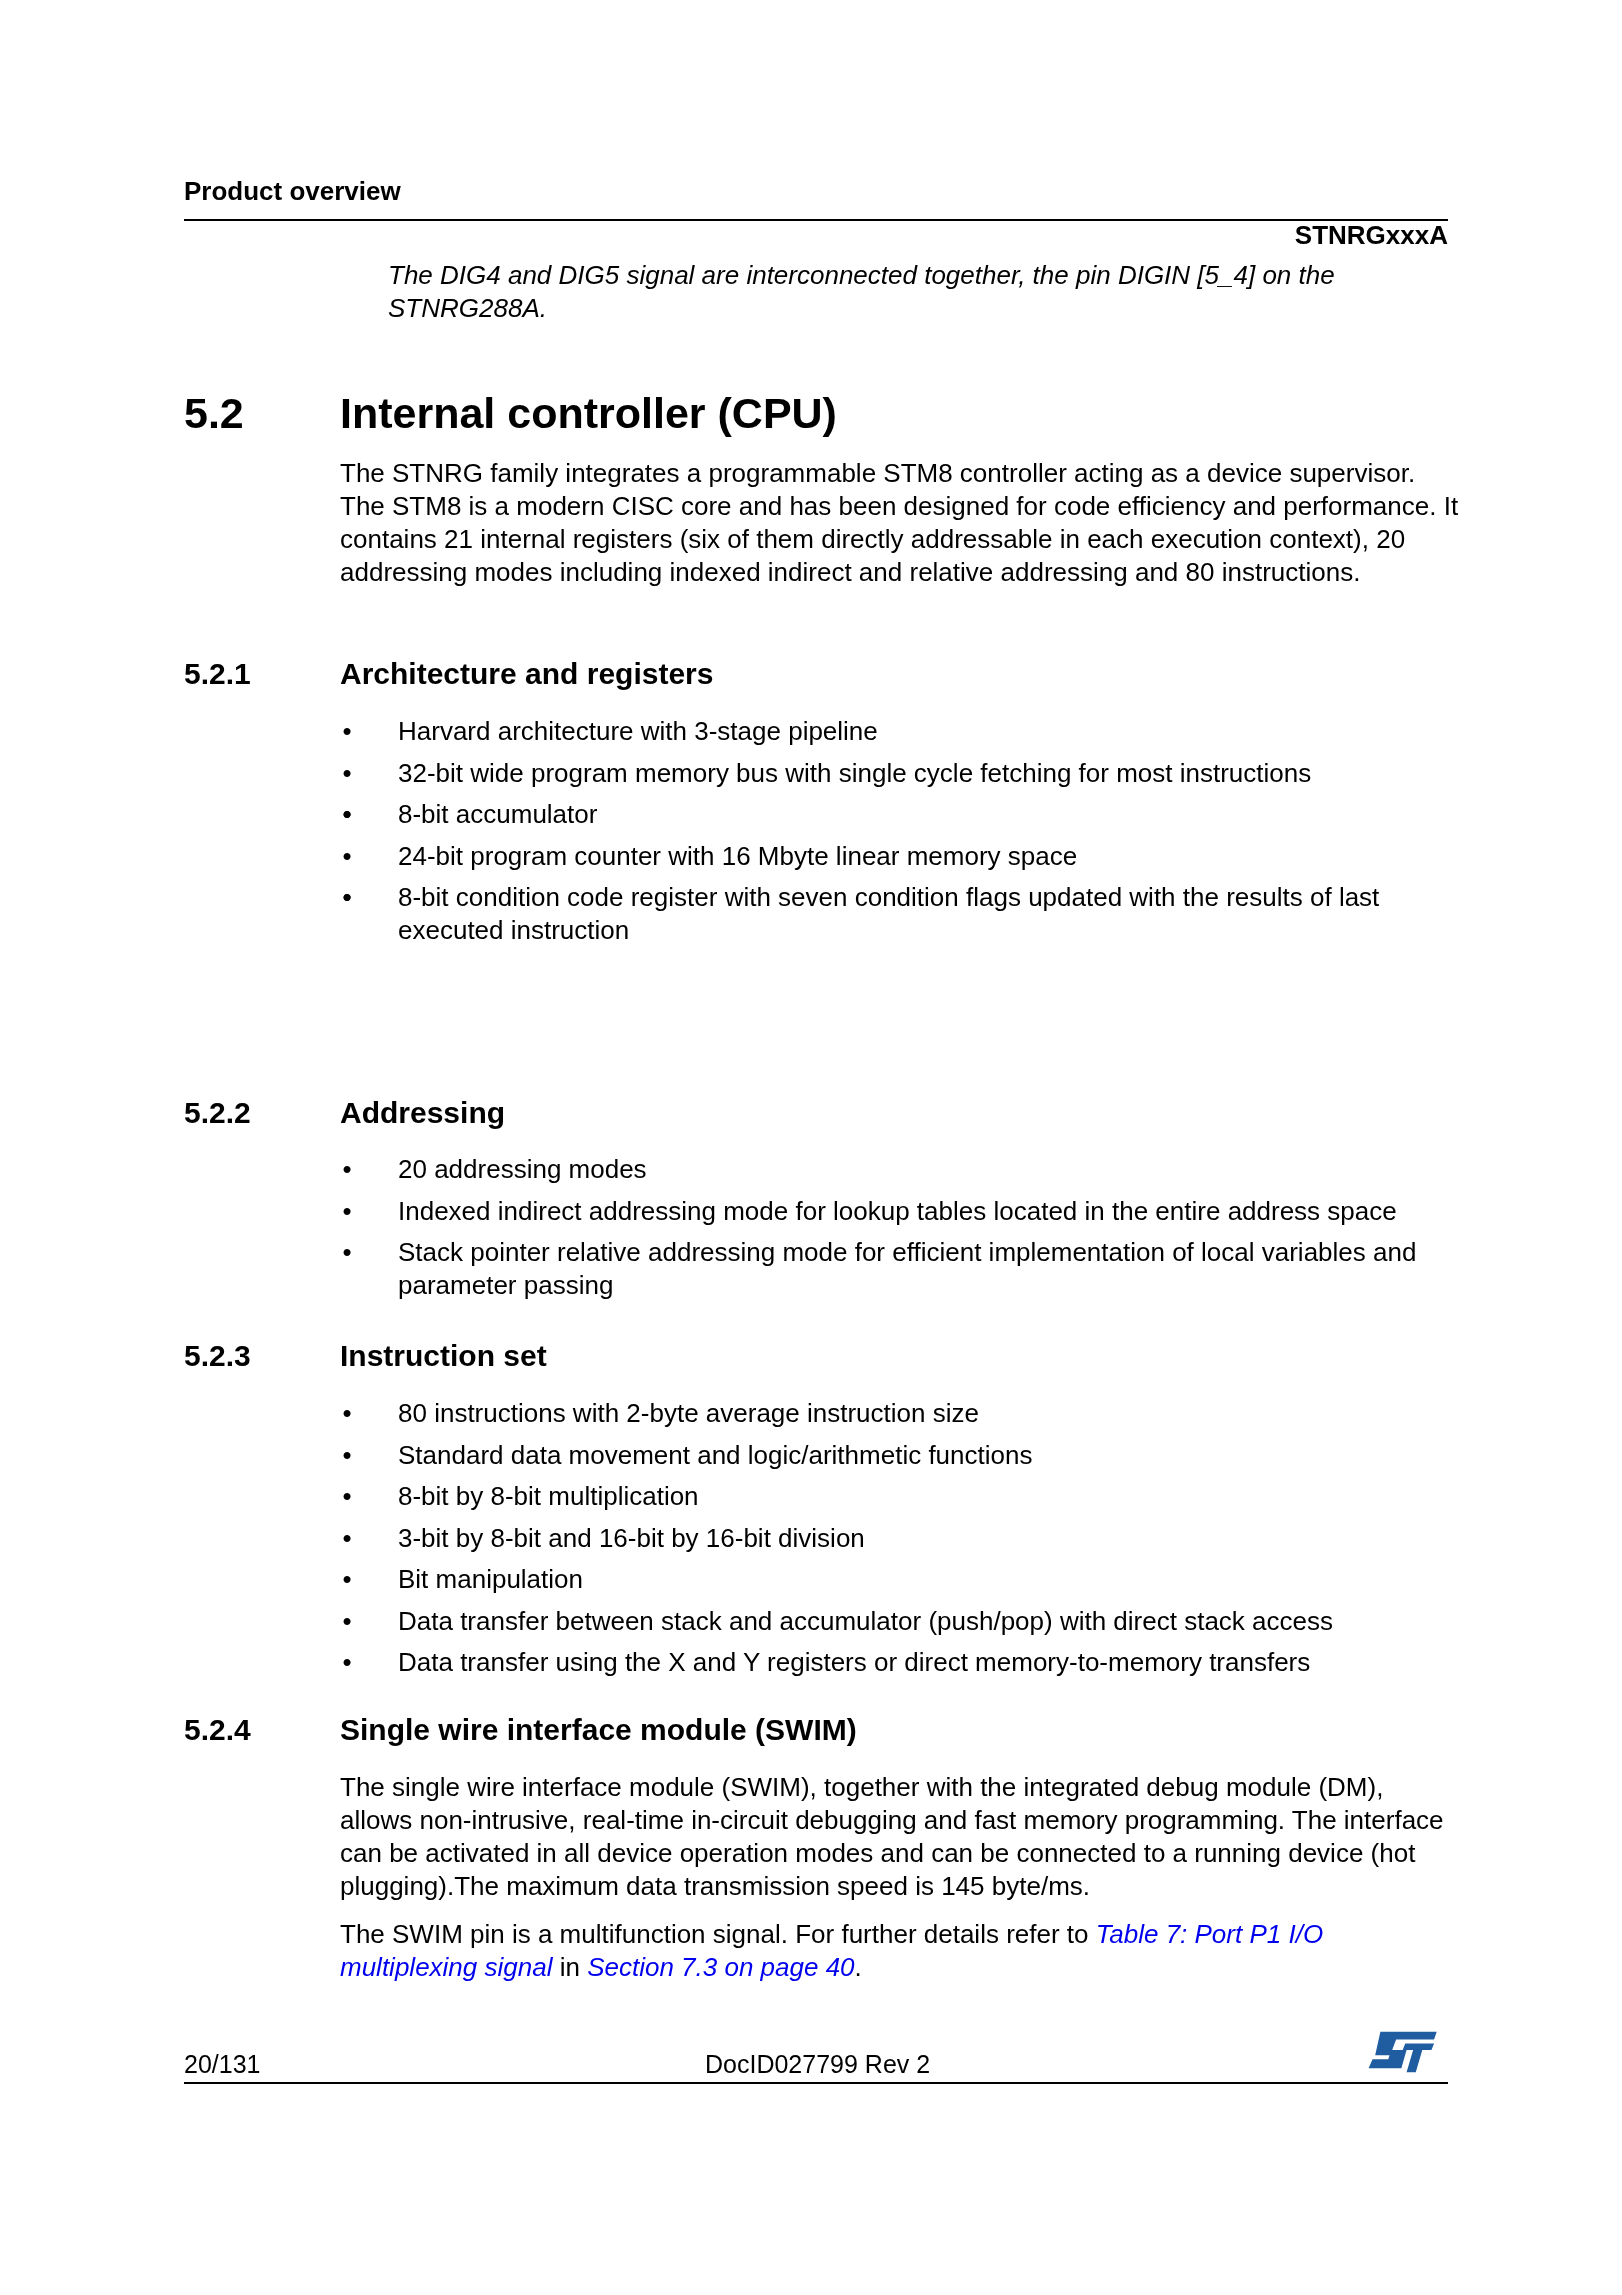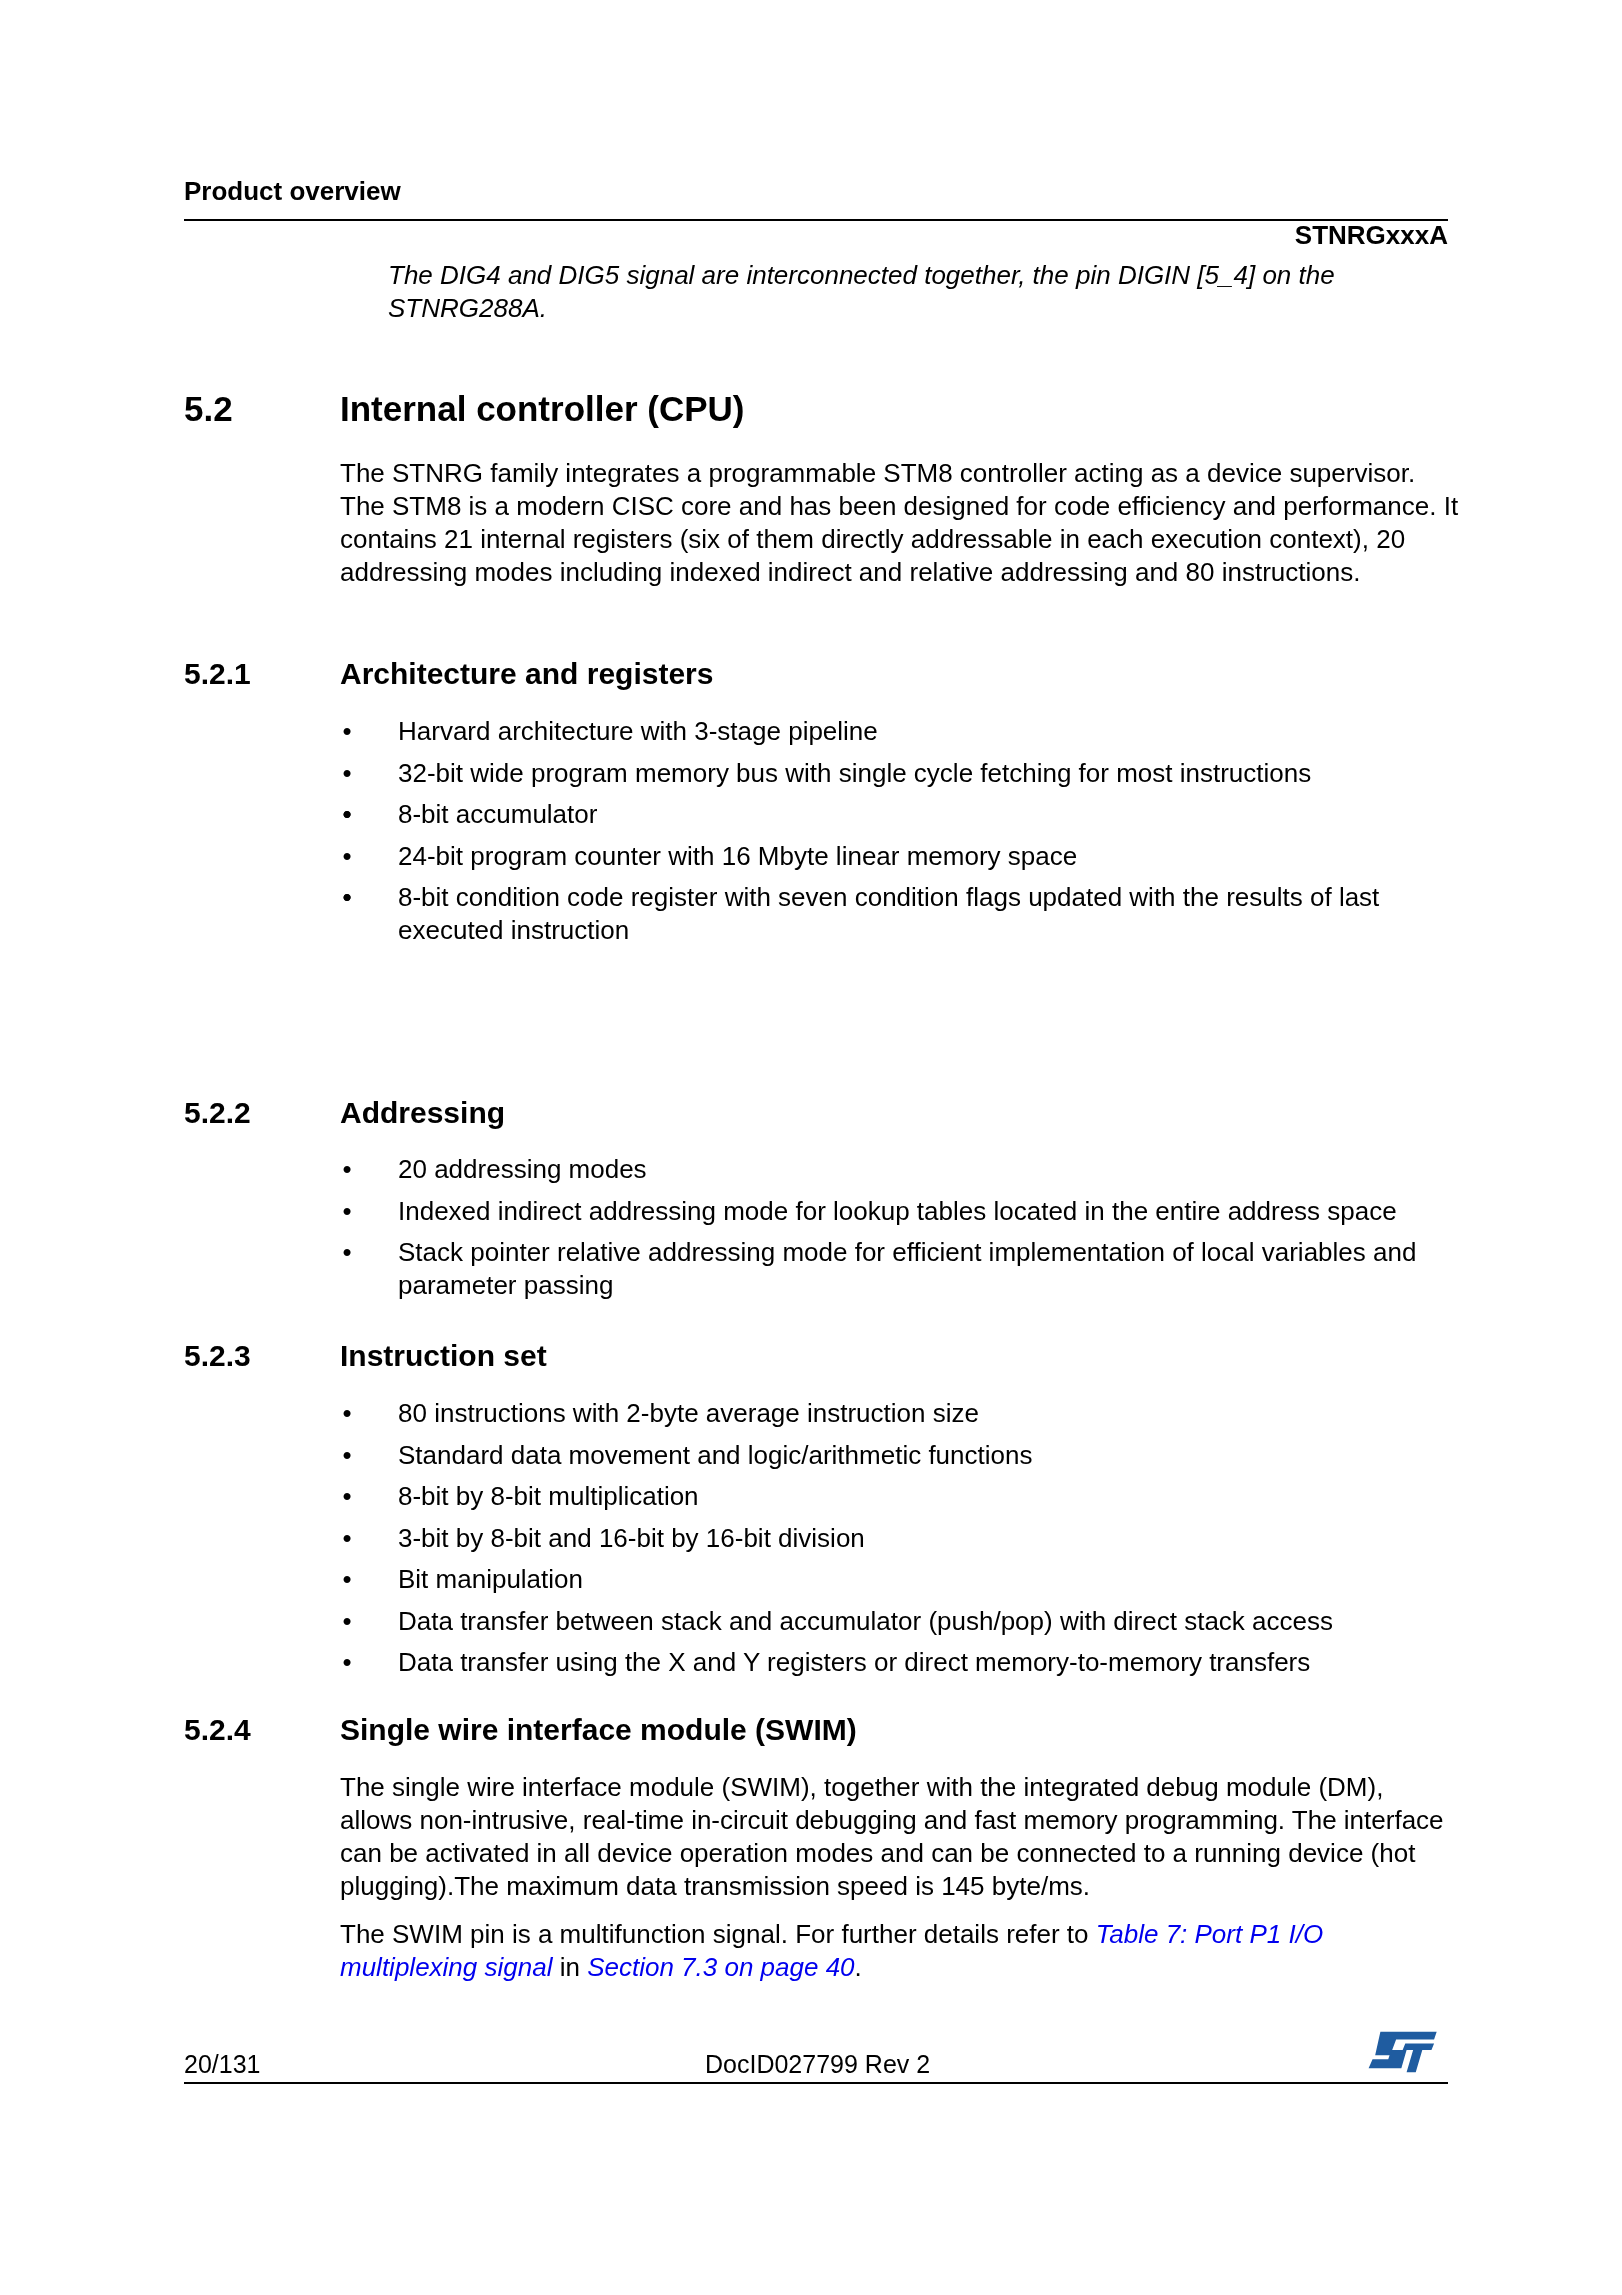--- a/index.html
+++ b/index.html
@@ -3,21 +3,21 @@
 <meta charset="utf-8">
 <style>
   html, body { margin: 0; padding: 0; background: #ffffff; }
   body { width: 1622px; height: 2295px; position: relative; font-family: "Liberation Sans", sans-serif; color: #000; }
   .page { position: absolute; left: 0; top: 16px; width: 1622px; height: 2295px; }
   .header { position: absolute; left: 184px; top: 157px; width: 1264px; height: 46px; border-bottom: 2.6px solid #000; }
   .header .left { position: absolute; left: 0; top: 2.6px; font-weight: bold; font-size: 26px; }
   .header .right { position: absolute; right: 0; top: 2.6px; font-weight: bold; font-size: 26px; margin-top: 44px; }
   .note { position: absolute; left: 340px; top: 243px; width: 1112px; font-style: italic; font-size: 26px; line-height: 33px; margin-left: 48px; }
   .sec-title { position: absolute; font-weight: bold; }
-  .h2 { font-size: 35px; }
+  .h2 { font-size: 43px; }
   .h3 { font-size: 30px; }
   .num { position: absolute; left: 184px; }
   .txt { position: absolute; left: 340px; }
   .para { position: absolute; left: 340px; width: 1119px; font-size: 26px; line-height: 33px; }
   ul.bl { position: absolute; left: 340px; width: 1119px; margin: 0; padding: 0; list-style: none; font-size: 26px; line-height: 33px; }
   ul.bl li { position: relative; padding-left: 58px; margin-bottom: 8.5px; }
   ul.bl li .dot { position: absolute; left: 2.6px; top: 0; }
   a.lnk { color: #0000ee; font-style: italic; text-decoration: none; }
   .footer { position: absolute; left: 184px; top: 2027px; width: 1264px; height: 39px; border-bottom: 2.6px solid #000; }
   .footer .pg { position: absolute; left: 0; top: 6.5px; font-size: 25px; }

